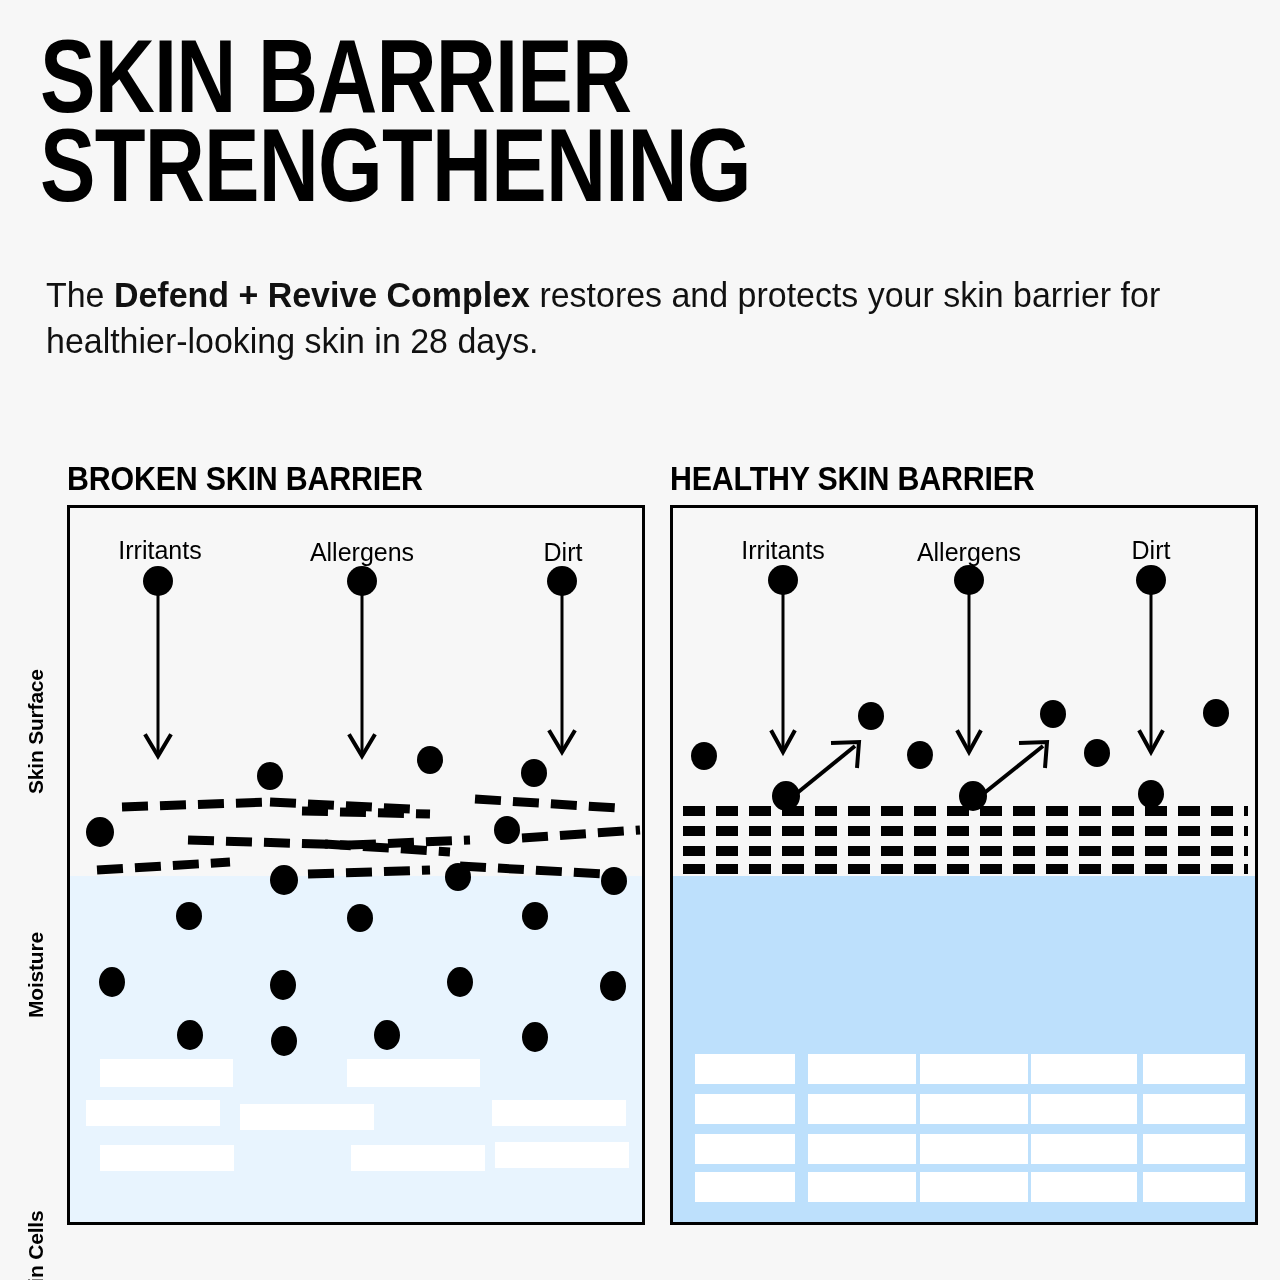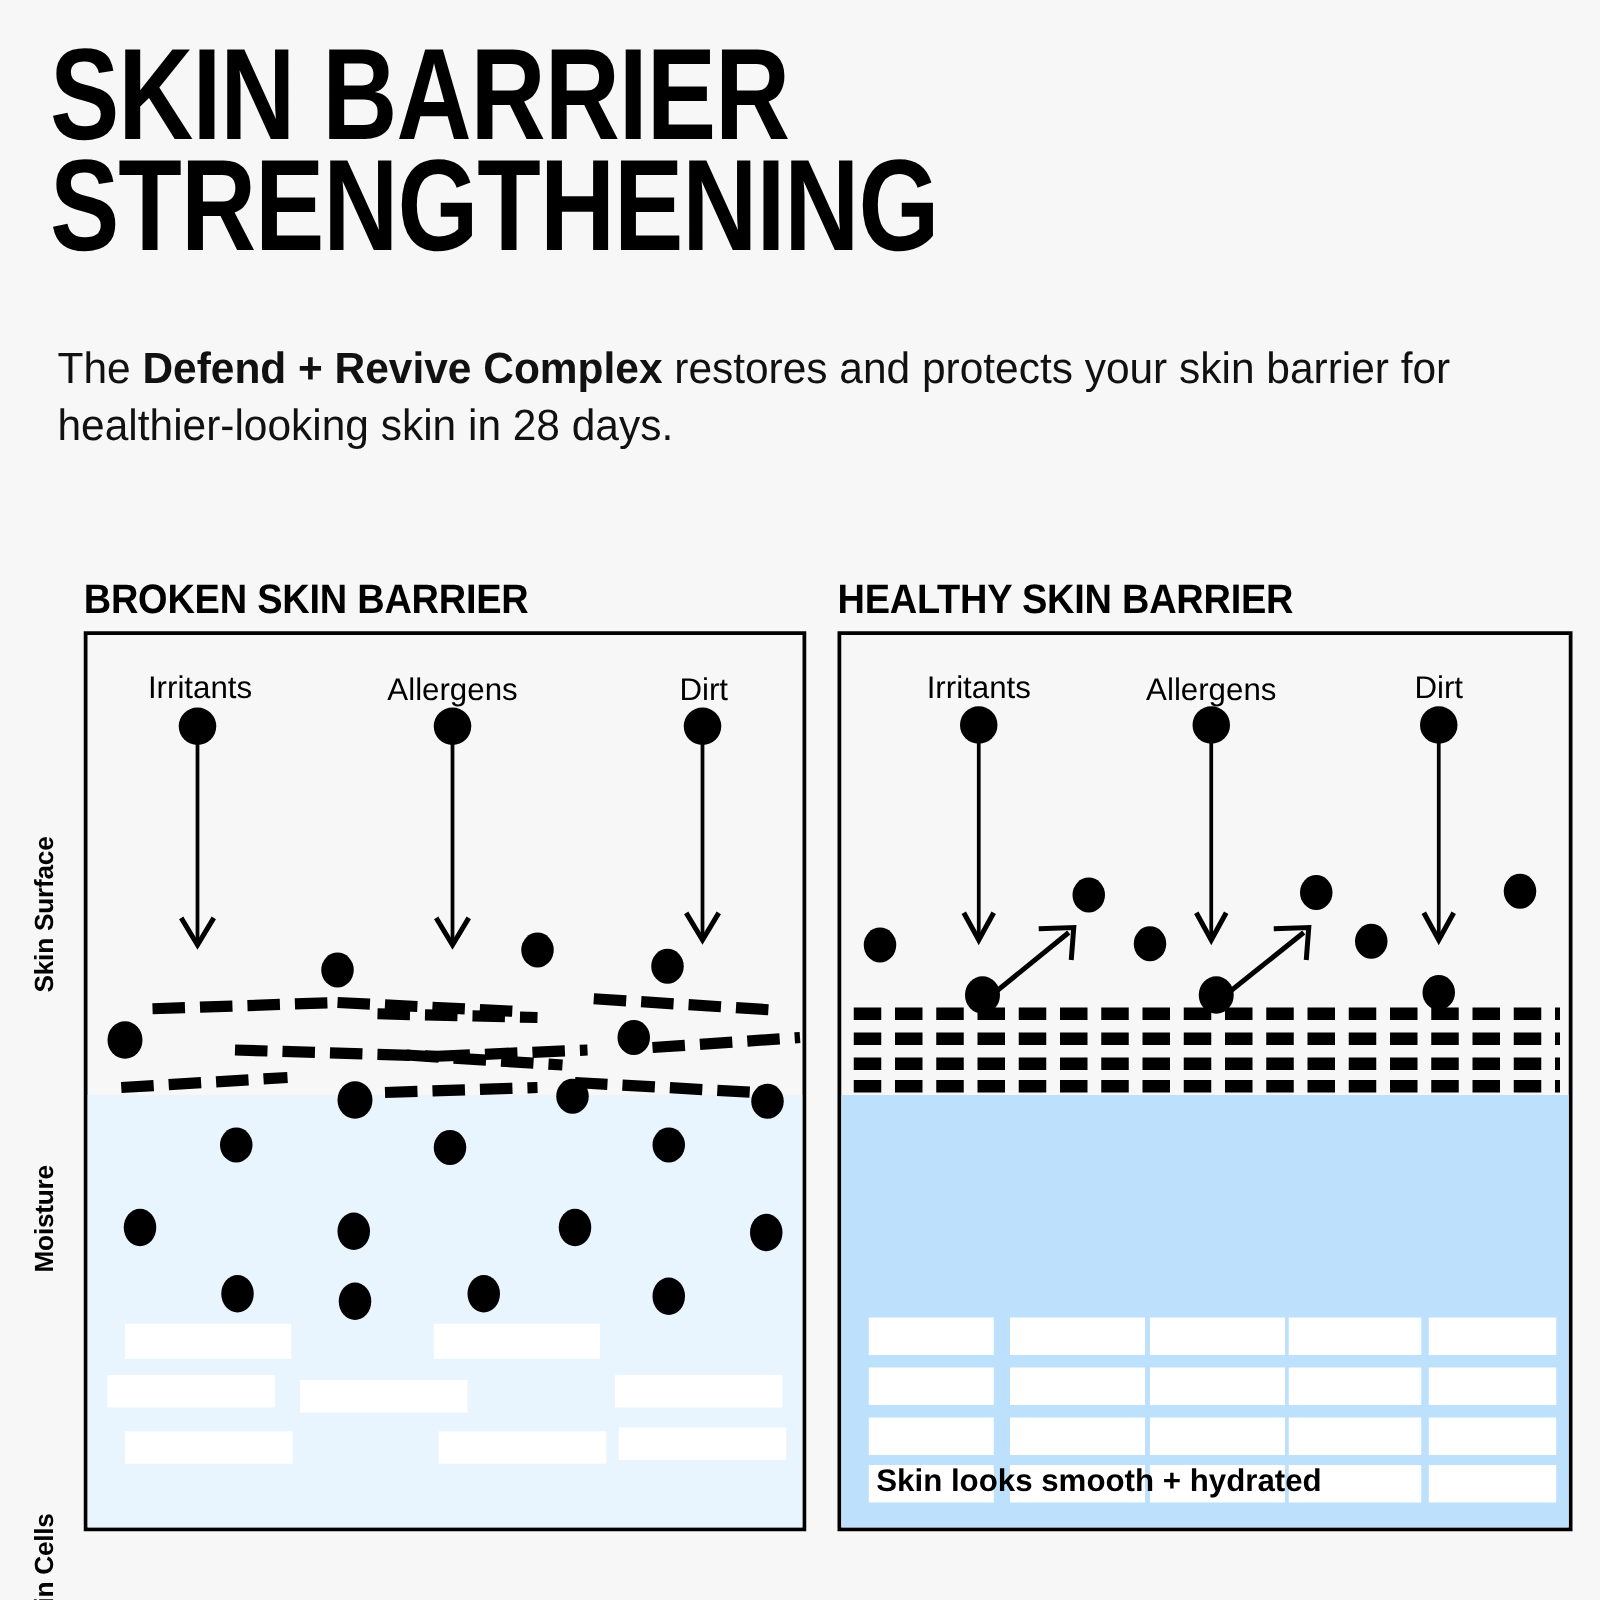--- a/index.html
+++ b/index.html
@@ -314,16 +314,15 @@
     <div class="cell-block" style="left:247px; top:626px; width:108px; height:30px;"></div>
     <div class="cell-block" style="left:358px; top:626px; width:106px; height:30px;"></div>
     <div class="cell-block" style="left:470px; top:626px; width:102px; height:30px;"></div>
 
     <div class="cell-block" style="left:22px;  top:664px; width:100px; height:30px;"></div>
     <div class="cell-block" style="left:135px; top:664px; width:108px; height:30px;"></div>
     <div class="cell-block" style="left:247px; top:664px; width:108px; height:30px;"></div>
     <div class="cell-block" style="left:358px; top:664px; width:106px; height:30px;"></div>
     <div class="cell-block" style="left:470px; top:664px; width:102px; height:30px;"></div>
 
-    <div class="caption">Skin looks smooth + hydrated</div>
   </div>
 
 </div>
 
 </body></html>

